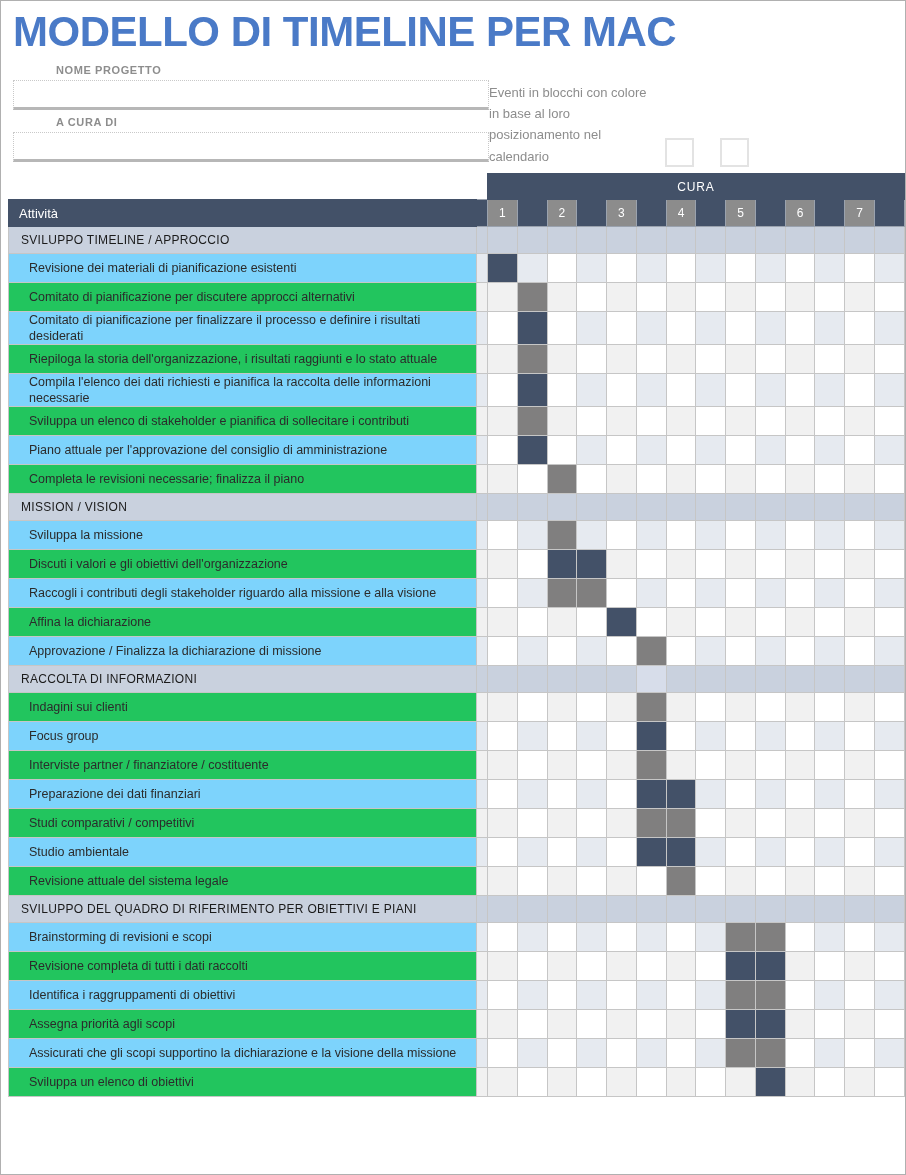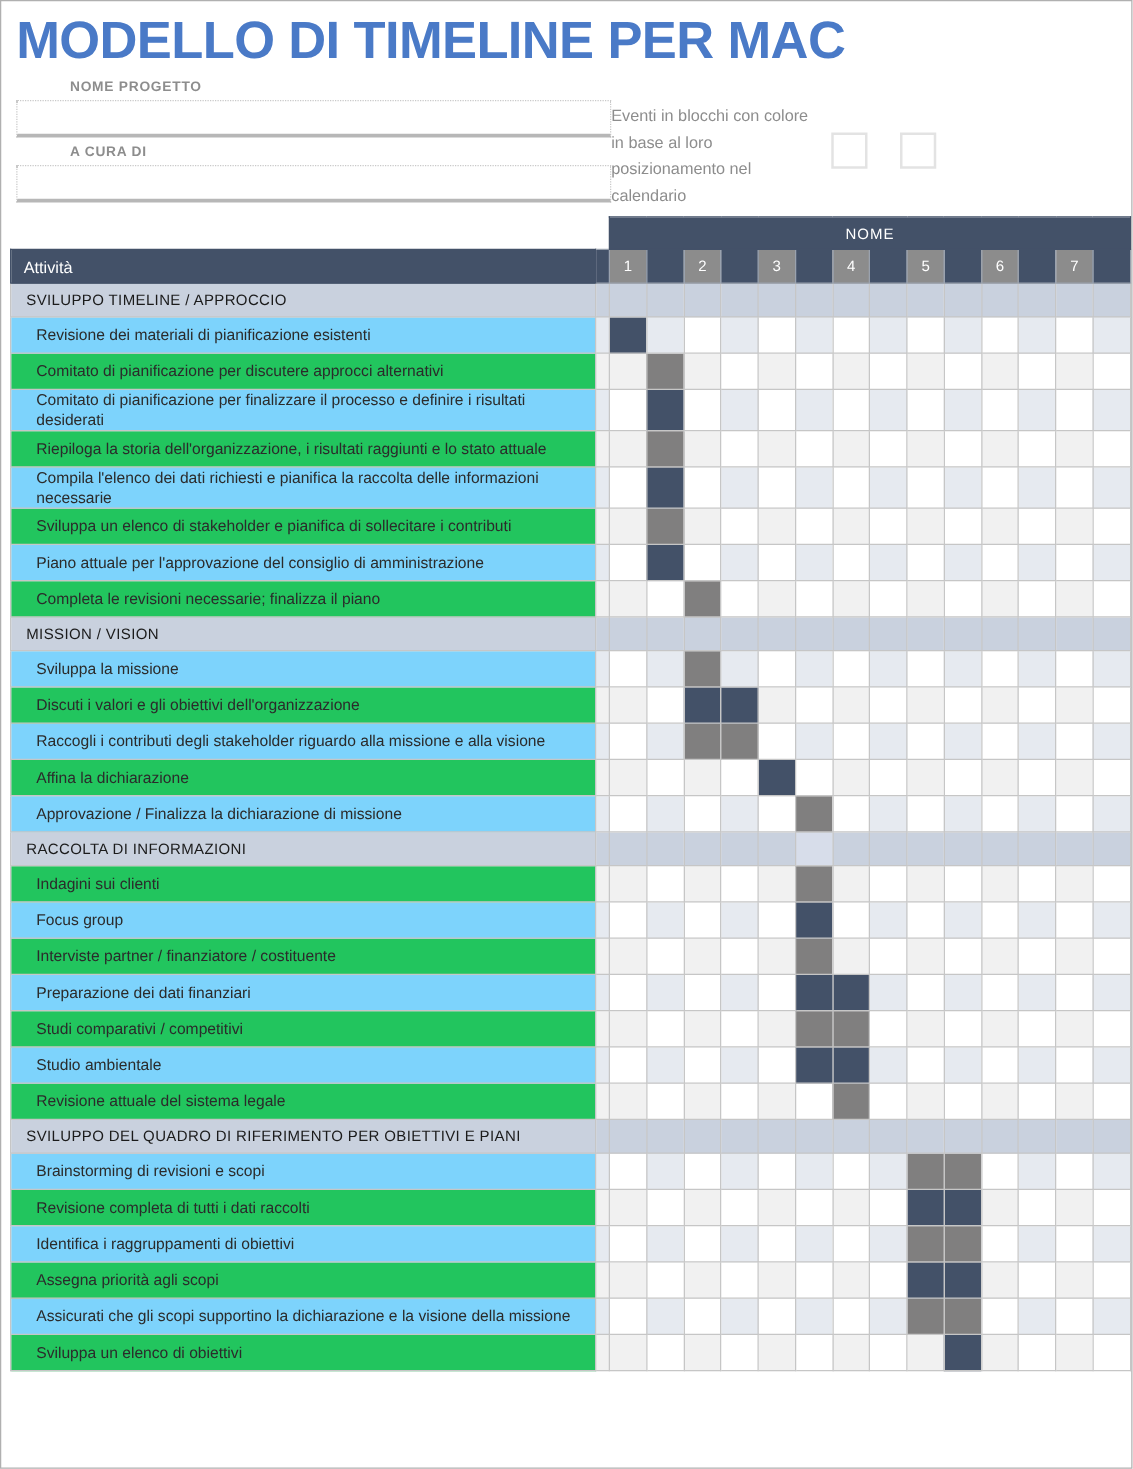--- a/index.html
+++ b/index.html
@@ -51,21 +51,21 @@
     font-family: "Liberation Sans", sans-serif;
     font-size: 13px;
     padding: 0 6px;
     color: #333;
     margin-bottom: 6px;
     display: block;
   }
 
   #legend-block {
     display: flex;
-    align-items: flex-start;
+    align-items: flex-end;
     padding-top: 28px;
     gap: 8px;
   }
   #legend-text {
     font-size: 13px;
     color: #8d8d8d;
     line-height: 1.62;
     width: 168px;
   }
   #legend-swatches { display: flex; gap: 26px; padding-top: 24px; }
@@ -210,21 +210,21 @@
       <col class="m-col">
       <col class="m-col">
       <col class="m-col">
     <col class="m-col">
       <col class="m-col">
   </colgroup>
   <thead>
     <tr>
       <td class="blank-corner"></td>
       <td class="blank-corner"></td>
-      <th class="mese-header" colspan="14">NOME</th>
+      <th class="mese-header" colspan="14">CURA</th>
     </tr>
     <tr id="attivita-row">
       <th class="attivita-header">Attività</th>
       <th class="num-cell"></th>
 
     <th class="num-cell labeled">1</th>
         <th class="num-cell"></th>
         <th class="num-cell labeled">2</th>
         <th class="num-cell"></th>
         <th class="num-cell labeled">3</th>

